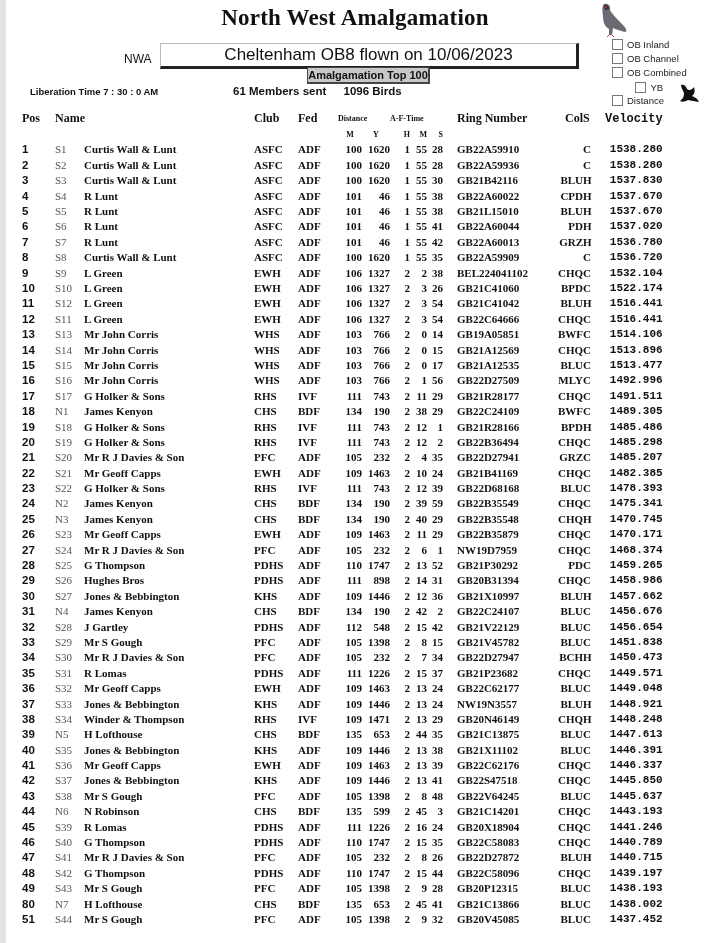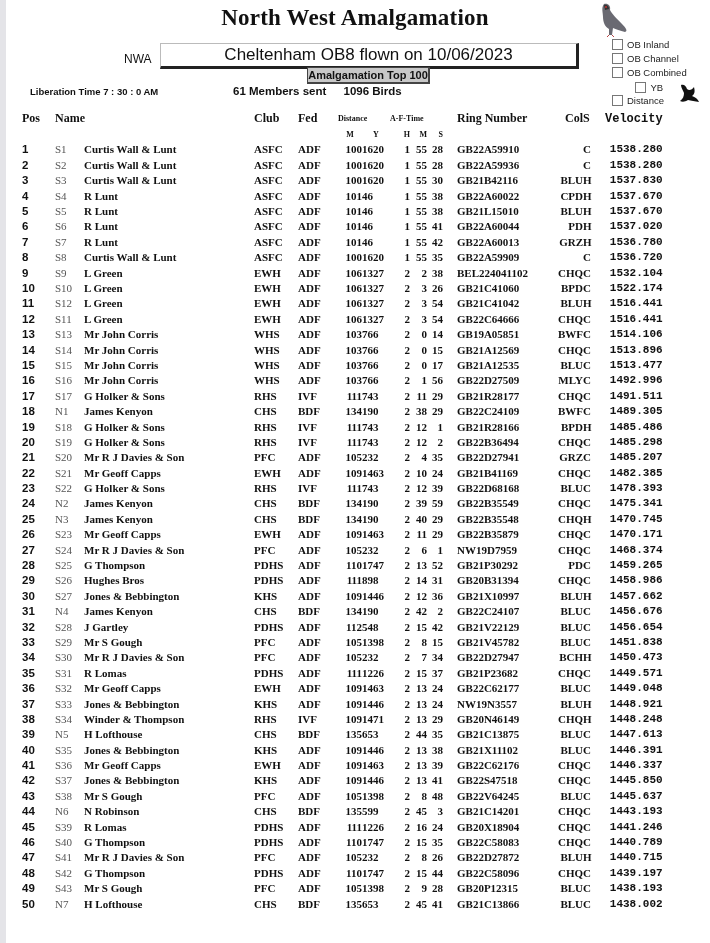--- a/index.html
+++ b/index.html
@@ -44,21 +44,21 @@
   th { font-weight: bold; }
   .h1 th { font-size: 12px; height: 16px; }
   .h2 th { font-size: 8px; height: 12px; }
   .h1 th.small { font-size: 8px; }
   .c-pos { width: 33px; text-align: left; font-family: "Liberation Sans", sans-serif; font-size: 11.5px; }
   .c-sec { width: 29px; text-align: left; font-weight: normal; color: #555; }
   .c-name { width: 170px; text-align: left; }
   .c-club { width: 44px; text-align: left; }
   .c-fed { width: 40px; text-align: left; }
   .c-dm { width: 24px; text-align: right; }
-  .c-dy { width: 28px; text-align: left; }
+  .c-dy { width: 28px; text-align: right; }
   .c-h { width: 20px; text-align: right; }
   .c-m { width: 17px; text-align: right; }
   .c-s { width: 16px; text-align: right; }
   .c-ring { width: 93px; text-align: left; padding-left: 14px !important; }
   .c-col { width: 33px; text-align: right; }
   .c-sx { width: 22px; text-align: left; }
   .c-vel { width: 48px; text-align: right; font-family: Liberation Mono, monospace; }
   th.name-h { text-align: left; padding-left: 40px; }
   th.ctr { text-align: left; }
 </style>
@@ -926,29 +926,45 @@
         <td class="c-dy">1398</td>
         <td class="c-h">2</td>
         <td class="c-m">9</td>
         <td class="c-s">28</td>
         <td class="c-ring">GB20P12315</td>
         <td class="c-col">BLU</td>
         <td class="c-sx">C</td>
         <td class="c-vel">1438.193</td>
       </tr>
       <tr>
-        <td class="c-pos">50</td>
+        <td class="c-pos">80</td>
         <td class="c-sec">N7</td>
         <td class="c-name">H Lofthouse</td>
         <td class="c-club">CHS</td>
         <td class="c-fed">BDF</td>
         <td class="c-dm">135</td>
         <td class="c-dy">653</td>
         <td class="c-h">2</td>
         <td class="c-m">45</td>
         <td class="c-s">41</td>
         <td class="c-ring">GB21C13866</td>
         <td class="c-col">BLU</td>
         <td class="c-sx">C</td>
         <td class="c-vel">1438.002</td>
       </tr>
+      <tr>
+        <td class="c-pos">51</td>
+        <td class="c-sec">S44</td>
+        <td class="c-name">Mr S Gough</td>
+        <td class="c-club">PFC</td>
+        <td class="c-fed">ADF</td>
+        <td class="c-dm">105</td>
+        <td class="c-dy">1398</td>
+        <td class="c-h">2</td>
+        <td class="c-m">9</td>
+        <td class="c-s">32</td>
+        <td class="c-ring">GB20V45085</td>
+        <td class="c-col">BLU</td>
+        <td class="c-sx">C</td>
+        <td class="c-vel">1437.452</td>
+      </tr>
     </tbody>
 </table>
 
 </body></html>

